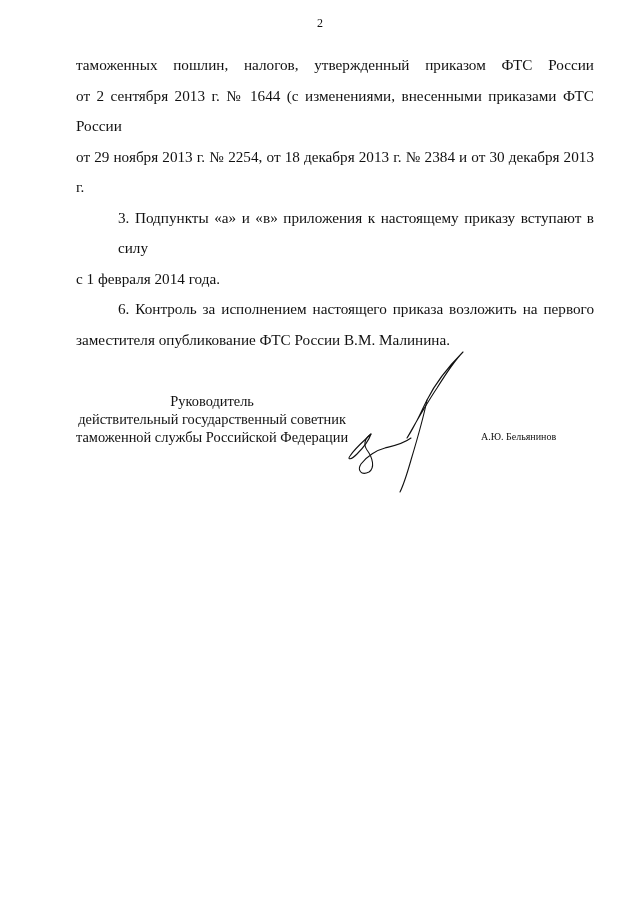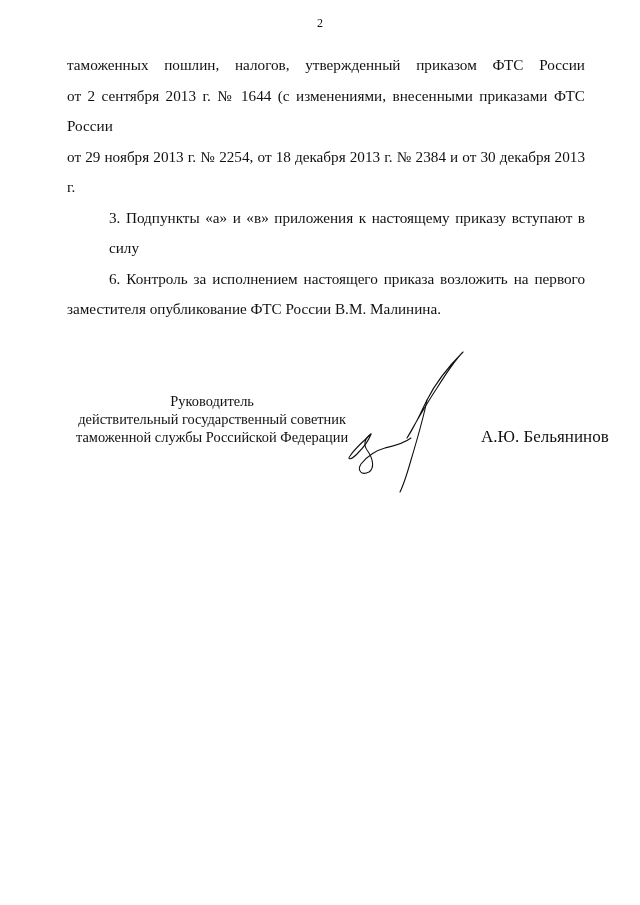--- a/index.html
+++ b/index.html
@@ -20,21 +20,21 @@
       top: 16px;
       left: 0;
       width: 640px;
       text-align: center;
       font-size: 12px;
       line-height: 14px;
     }
     .body-text {
       position: absolute;
       top: 50px;
-      left: 67px;
+      left: 76px;
       width: 518px;
       font-size: 15.2px;
       line-height: 30.5px;
       text-align: justify;
     }
     .line {
       display: block;
       text-align: justify;
       text-align-last: justify;
     }
@@ -52,21 +52,21 @@
       line-height: 18px;
       text-align: center;
     }
     .sig-block div {
       white-space: nowrap;
     }
     .sig-name {
       position: absolute;
       top: 428px;
       left: 481px;
-      font-size: 17px;
+      font-size: 10px;
       line-height: 18px;
       white-space: nowrap;
     }
     .signature {
       position: absolute;
       left: 345px;
       top: 340px;
       width: 160px;
       height: 160px;
     }
@@ -77,20 +77,21 @@
 <div class="page-number">2</div>
 
 <div class="body-text">
   <div>
     <span class="line">таможенных пошлин, налогов, утвержденный приказом ФТС России</span>
     <span class="line">от 2 сентября 2013 г. № 1644 (с изменениями, внесенными приказами ФТС России</span>
     <span class="line">от 29 ноября 2013 г. № 2254, от 18 декабря 2013 г. № 2384 и от 30 декабря 2013 г.</span>
   </div>
   <div>
     <span class="line indent">3. Подпункты «а» и «в» приложения к настоящему приказу вступают в силу</span>
+    <span class="line last">с 1 февраля 2014 года.</span>
   </div>
   <div>
     <span class="line indent">6. Контроль за исполнением  настоящего приказа возложить на первого</span>
     <span class="line last">заместителя опубликование ФТС России В.М. Малинина.</span>
   </div>
 </div>
 
 <div class="sig-block">
   <div>Руководитель</div>
   <div>действительный государственный советник</div>

